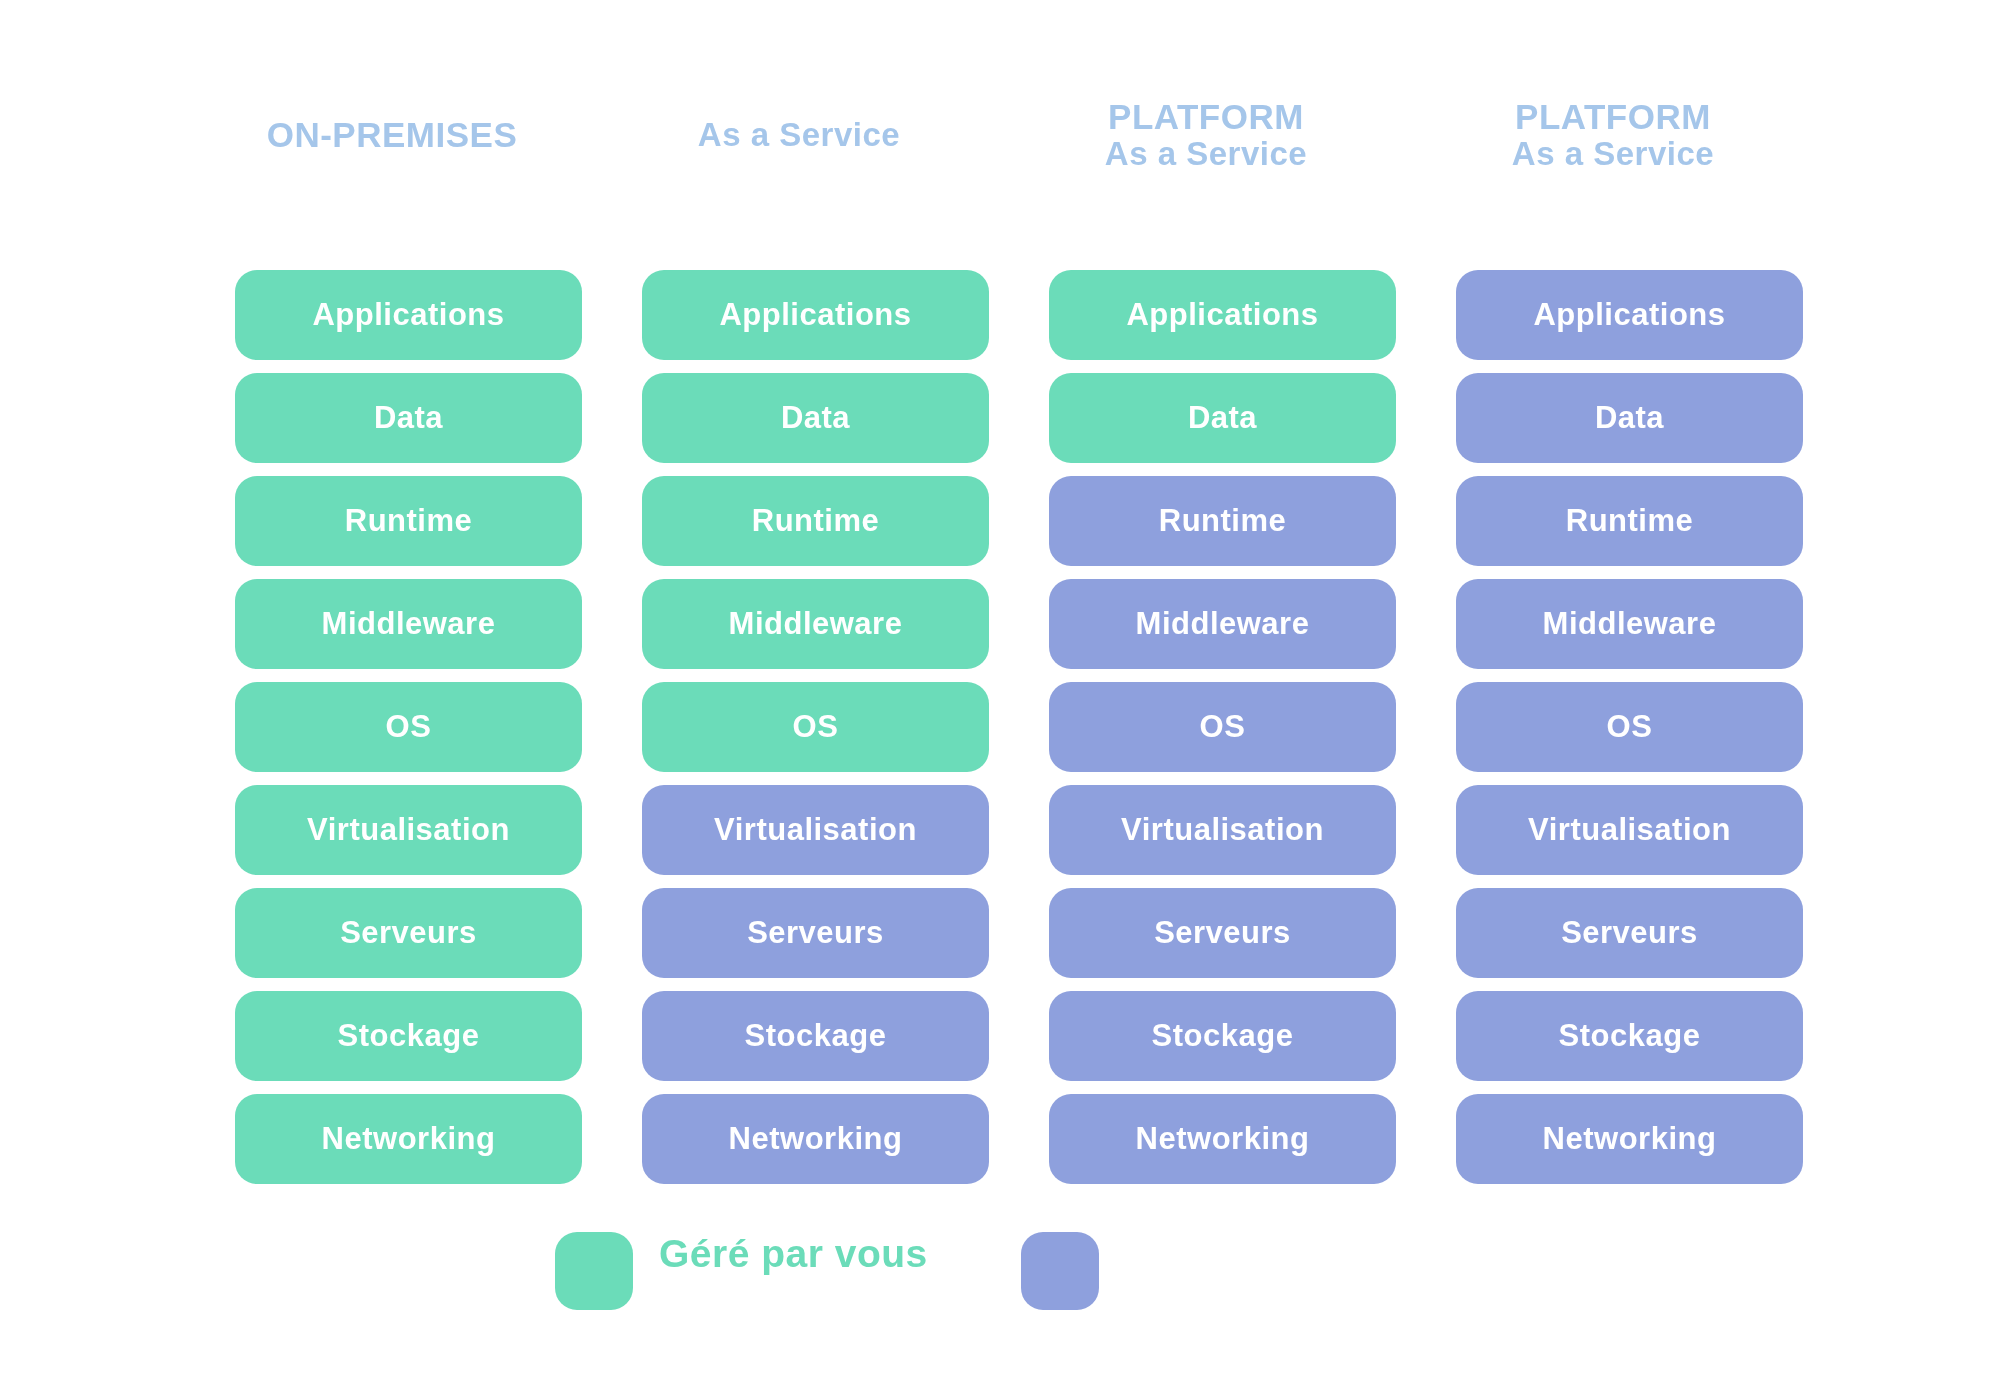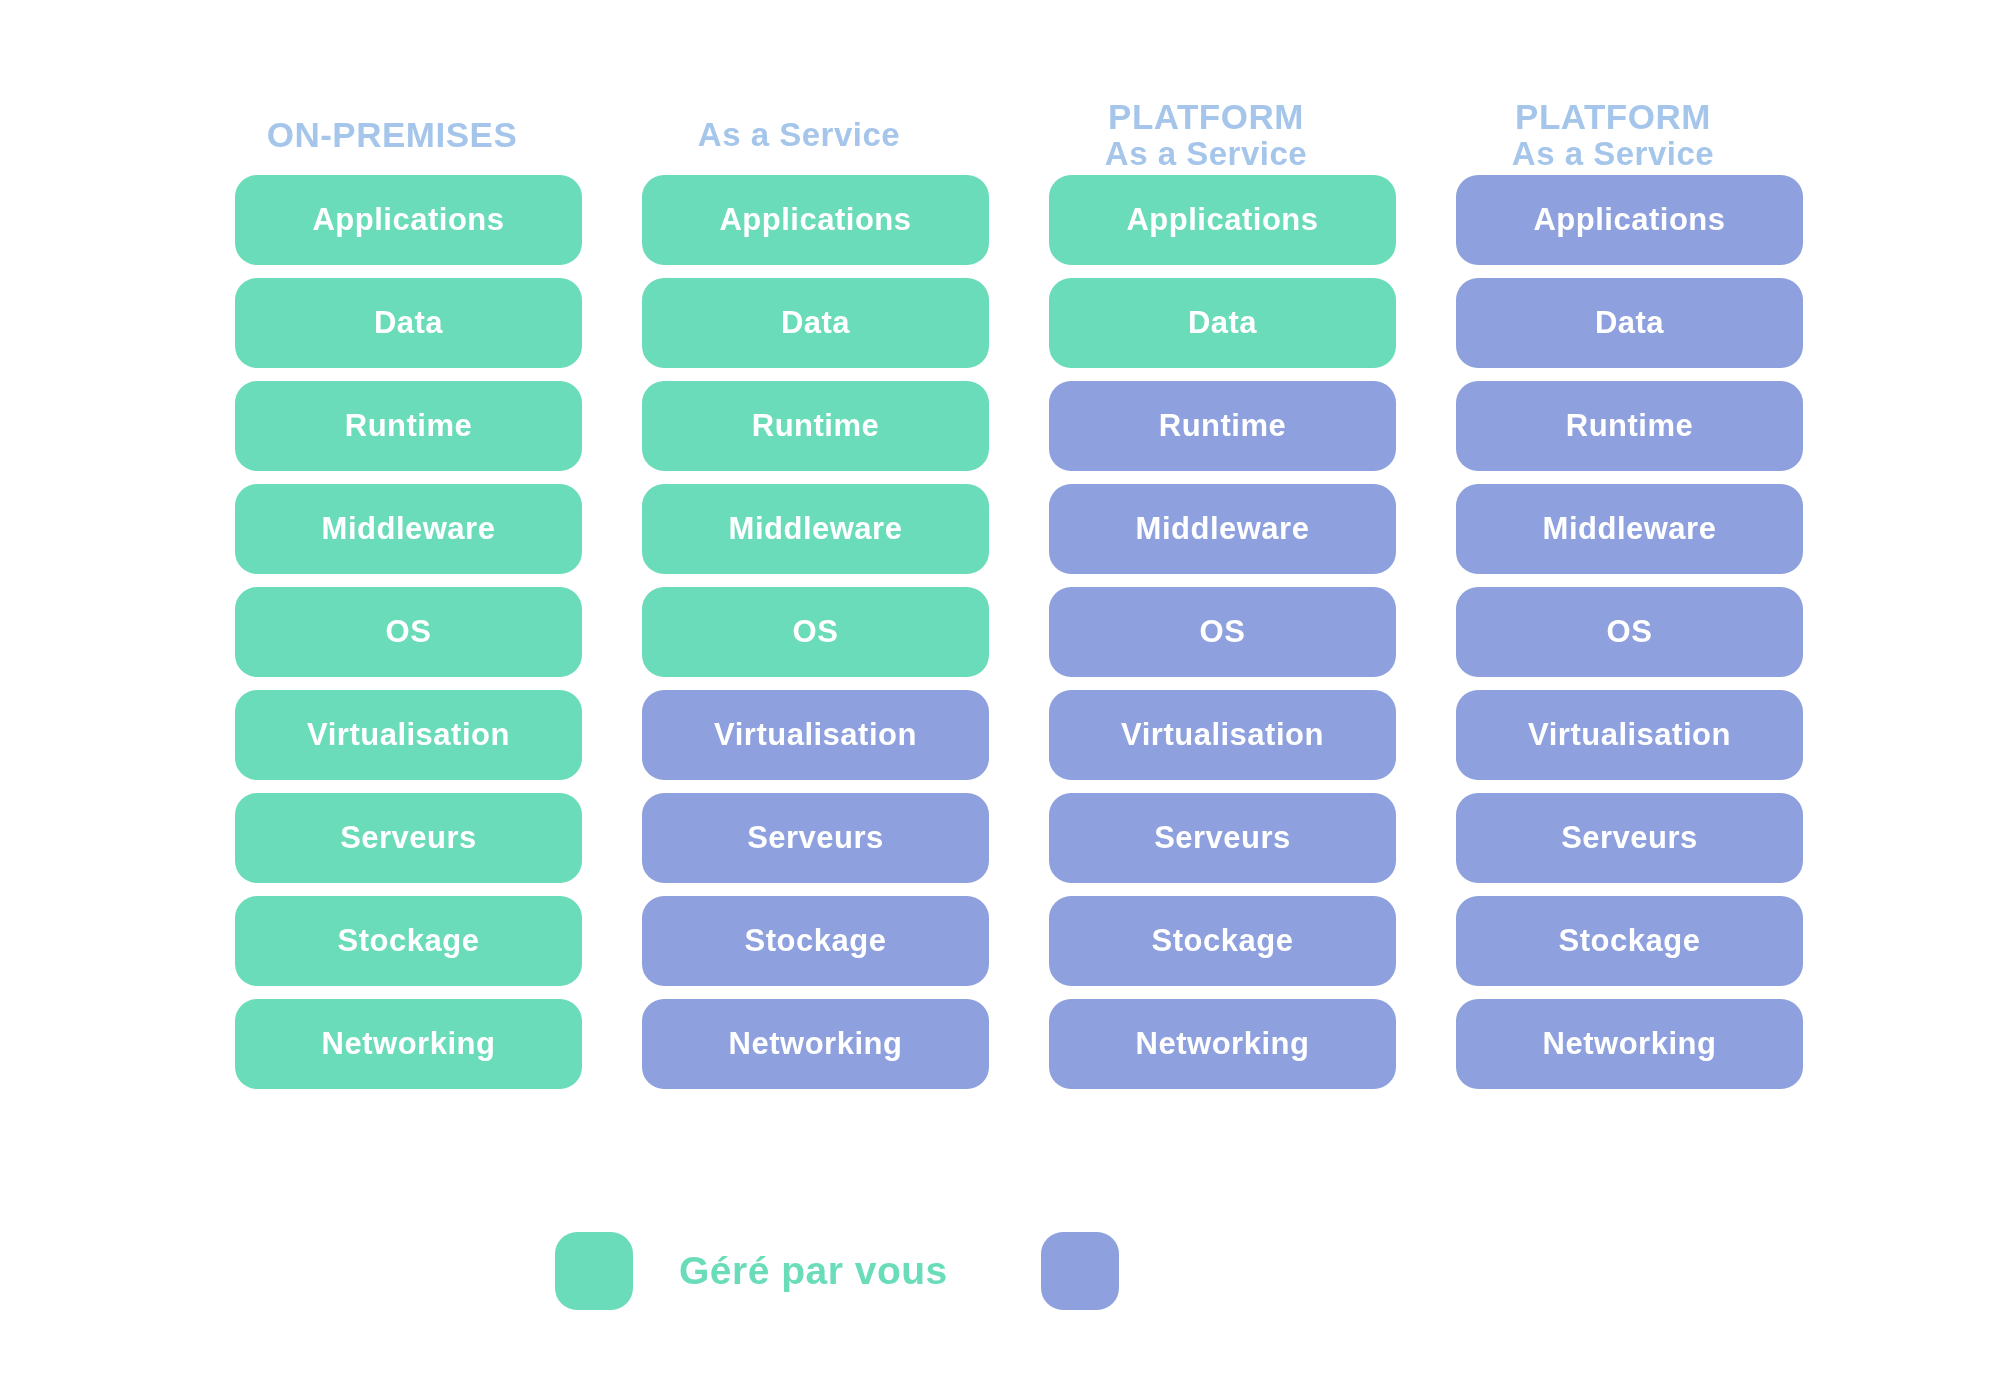--- a/index.html
+++ b/index.html
@@ -22,20 +22,21 @@
     display: grid;
     grid-template-columns: repeat(4, 380px);
     column-gap: 27px;
   }
   .column {
     display: flex;
     flex-direction: column;
   }
   .col-header {
     height: 80px;
+    margin-bottom: 95px;
     display: flex;
     flex-direction: column;
     align-items: center;
     justify-content: center;
     text-align: center;
     color: var(--header-blue, #A5C6EA);
     font-weight: bold;
     letter-spacing: 0.5px;
   }
   .col-header .hline1 {
@@ -64,22 +65,20 @@
   .legend {
     position: absolute;
     left: 555px;
     top: 1232px;
     display: flex;
     align-items: center;
     column-gap: 93px;
   }
   .legend-item {
     display: flex;
-    align-items: center;
-    gap: 20px;
   }
   .swatch {
     width: 78px;
     height: 78px;
     border-radius: 22px;
     flex: 0 0 auto;
   }
   .swatch.green  { background: var(--green, #6BDCB9); }
   .swatch.purple { background: var(--purple, #8EA0DD); }
   .legend-label {

